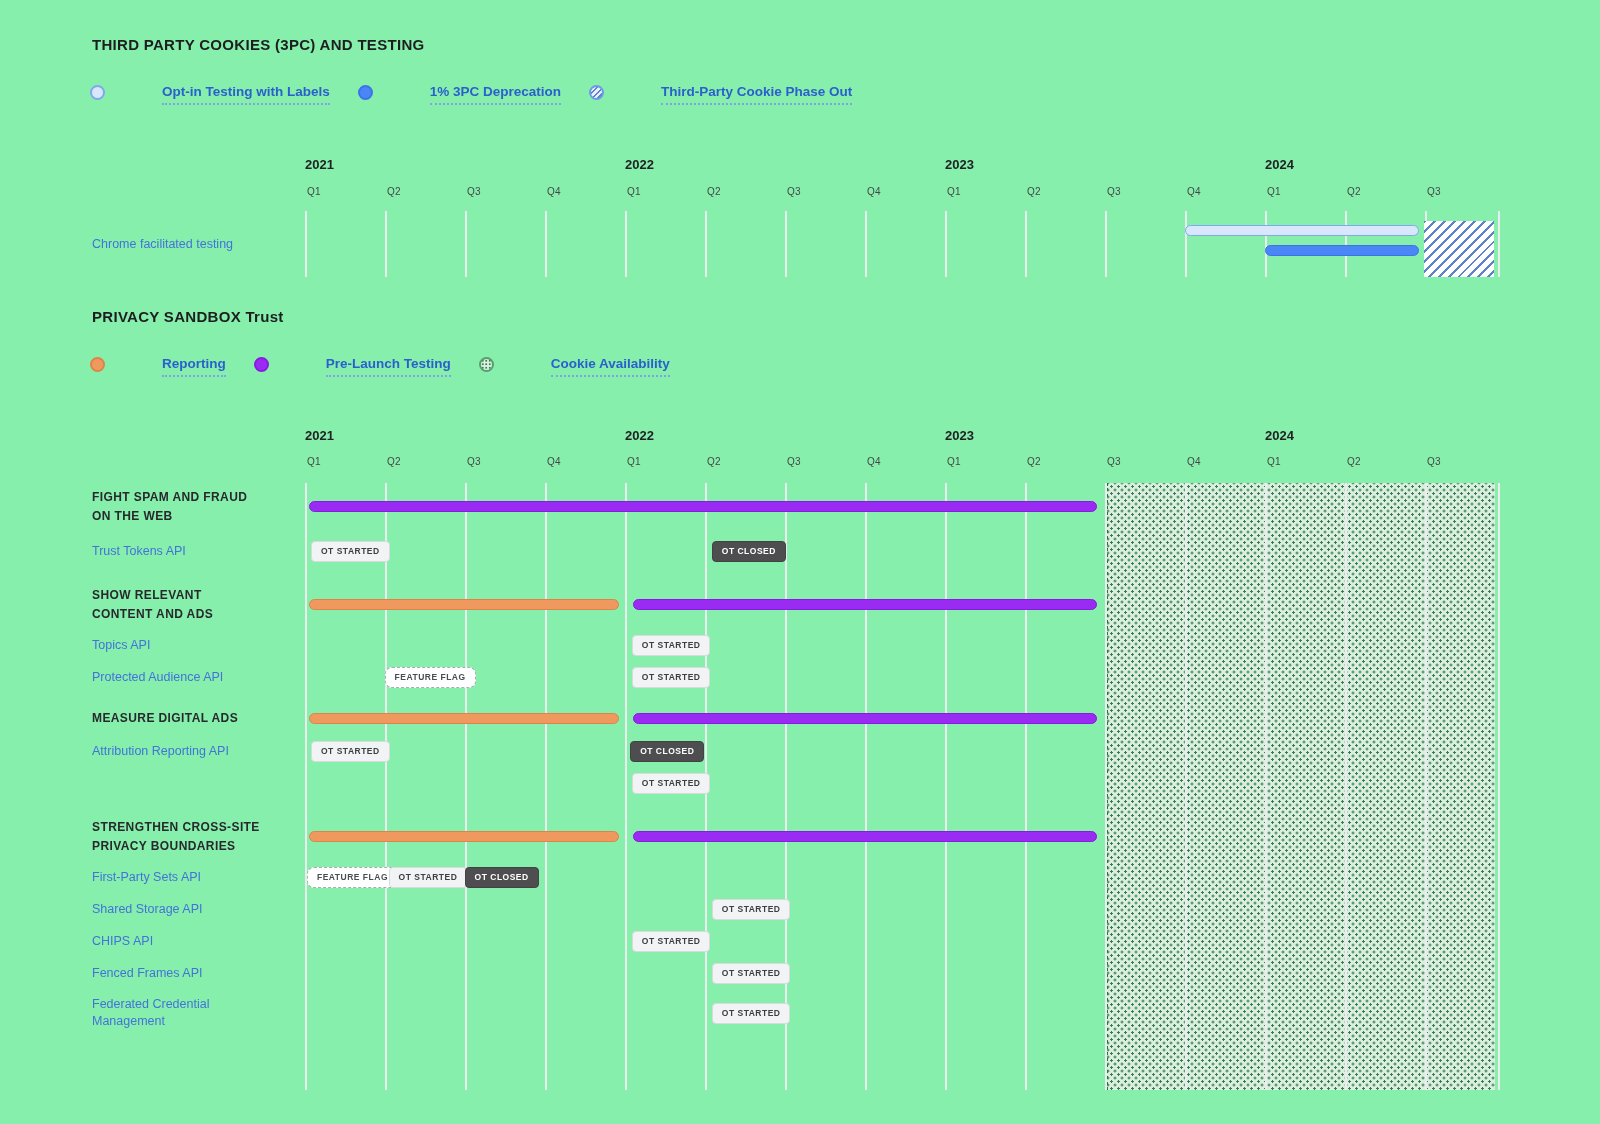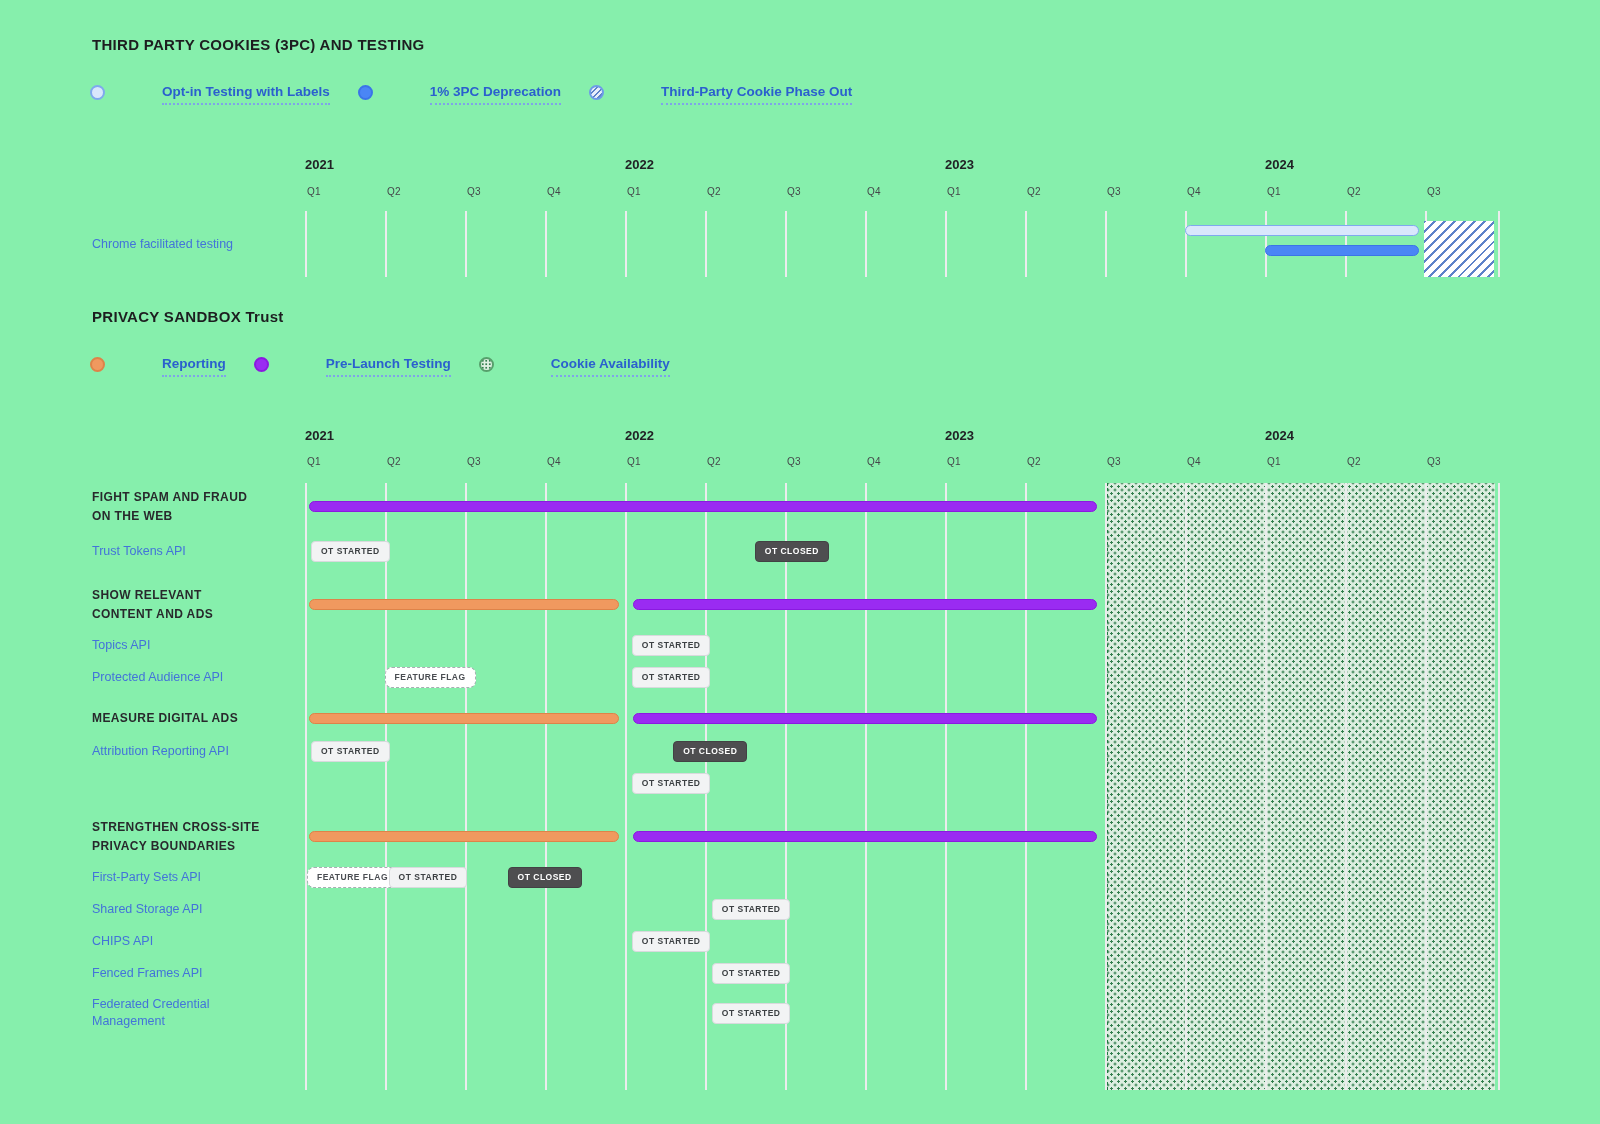--- a/index.html
+++ b/index.html
@@ -44,21 +44,21 @@
 
   .bar{position:absolute;height:9px;border-radius:99px;border:1.5px solid;box-sizing:content-box;}
   .bar-prelaunch{background:#9a2bf2;border-color:#8a1ae0;}
   .bar-discussion{background:#f0995f;border-color:#de8349;}
   .bar-optin{background:#d9e7fc;border-color:#7fa9ee;}
   .bar-deprecation{background:#4a86f5;border-color:#3b74e8;}
 
   .badge{position:absolute;font-size:8.5px;font-weight:700;letter-spacing:.5px;
          padding:5px 9px;border-radius:4px;white-space:nowrap;line-height:1;}
   .badge-ot-started{background:#f2f3f4;border:1px solid #d8dadd;color:#3c4043;}
-  .badge-ot-closed{background:#4e4e50;border:1px solid #424244;color:#ffffff;margin-left:43px;}
+  .badge-ot-closed{background:#4e4e50;border:1px solid #424244;color:#ffffff;}
   .badge-feature-flag{background:#ffffff;border:1.5px dashed #a9adb2;color:#4a4d52;border-radius:7px;}
 
   .row-label{position:absolute;transform:translateY(-50%);white-space:pre-line;left:0;}
   .row-label-category{font-size:12px;font-weight:600;color:#28292c;letter-spacing:.4px;line-height:1.6;}
   .row-label-link{font-size:12.5px;color:#4373d9;line-height:1.35;cursor:pointer;}
 </style>
 </head>
 <body>
 
 <div class="canvas">

